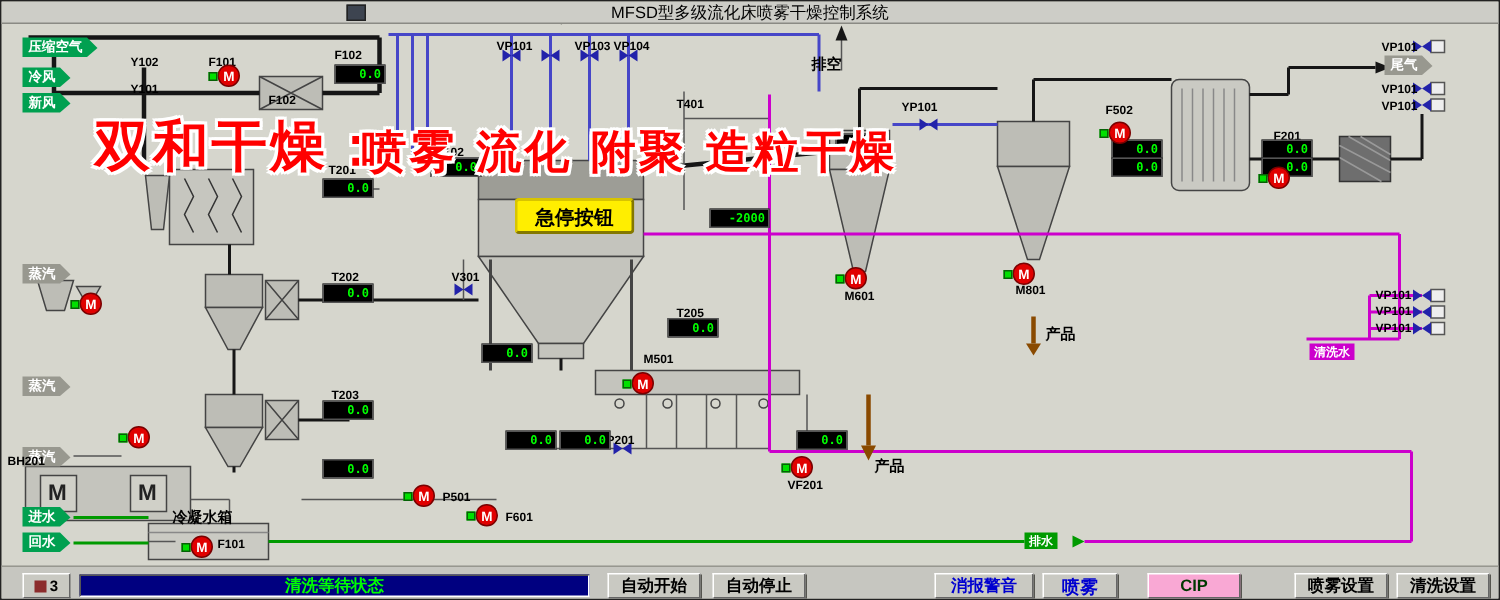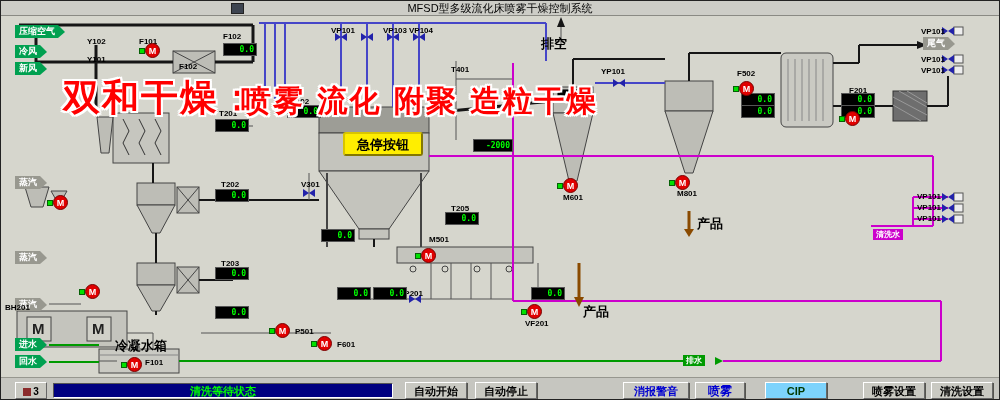--- a/index.html
+++ b/index.html
@@ -17,24 +17,24 @@
              border-top:1px solid #97978f;z-index:8;}
   .tool{position:absolute;left:14px;top:4px;width:32px;height:17px;background:#c9c9c2;border:1px solid;
         border-color:#fff #666 #666 #fff;font-size:10px;font-weight:bold;text-align:center;line-height:15px;cursor:pointer;box-sizing:border-box;}
   .tool .glyph{display:inline-block;width:8px;height:8px;background:#8b2b2b;margin-right:2px;vertical-align:-1px;}
   .status{position:absolute;left:52px;top:5px;width:340px;height:15px;background:#000080;border:1px solid;
           border-color:#555 #fff #fff #555;color:#00ff00;font-size:11px;font-weight:bold;text-align:center;line-height:14px;box-sizing:border-box;}
   .btn{position:absolute;top:4px;height:17px;background:#c9c9c2;border:1px solid;border-color:#fff #666 #666 #fff;
        box-shadow:1px 1px 0 #55554f;font-size:11px;font-weight:bold;color:#000;text-align:center;line-height:15px;cursor:pointer;box-sizing:border-box;}
   .btn-alarm{color:#0000d0;}
   .btn-spray{color:#0000d0;font-size:12px;}
-  .btn-cip{background:#7dd3fc;color:#003800;}
+  .btn-cip{background:#f9a8d4;color:#003800;}
   
   .tg{position:absolute;font-size:8px;font-weight:bold;color:#000;white-space:nowrap;z-index:3;line-height:9px;}
-  .tg.cjk{font-size:13px;}
+  .tg.cjk{font-size:10px;}
   .vb{position:absolute;width:30px;height:11px;background:#000;border:1px solid #555;color:#00ff00;
       font-family:"DejaVu Sans Mono",monospace;font-size:8px;font-weight:bold;text-align:right;
       line-height:11px;padding-right:2px;z-index:3;box-sizing:content-box;}
   .vb.wide{width:36px;margin-left:28px;}
   .pm{position:absolute;width:15px;height:15px;border-radius:50%;background:#e00000;border:1px solid #7a0000;
       color:#fff;font-size:9px;font-weight:bold;text-align:center;line-height:14px;z-index:3;cursor:pointer;box-sizing:border-box;}
   .pm::before{content:"";position:absolute;left:-7px;top:4px;width:4px;height:4px;background:#00e000;border:1px solid #066006;}
   .fa{position:absolute;height:13px;line-height:13px;padding:0 3px 0 4px;color:#fff;font-weight:bold;
       font-size:9px;white-space:nowrap;z-index:3;}
   .fa::after{content:"";position:absolute;left:100%;top:0;border-top:7px solid transparent;border-bottom:6px solid transparent;border-left:7px solid #000;}

